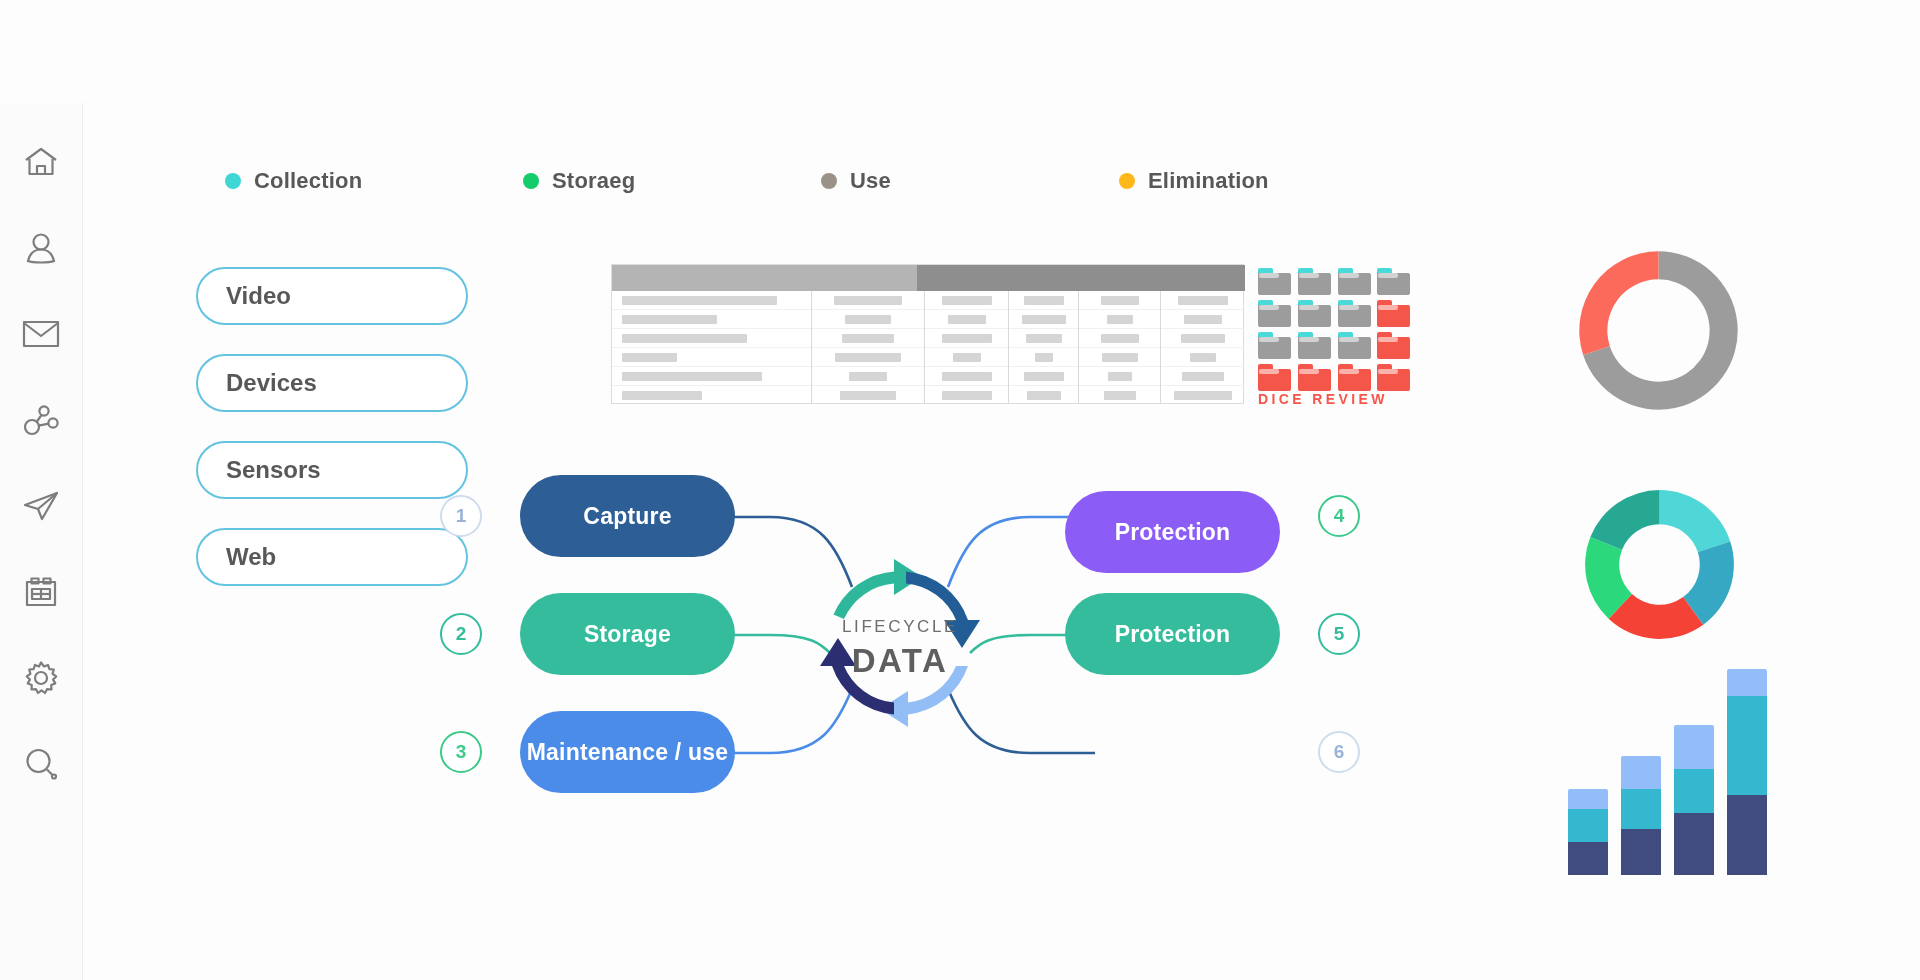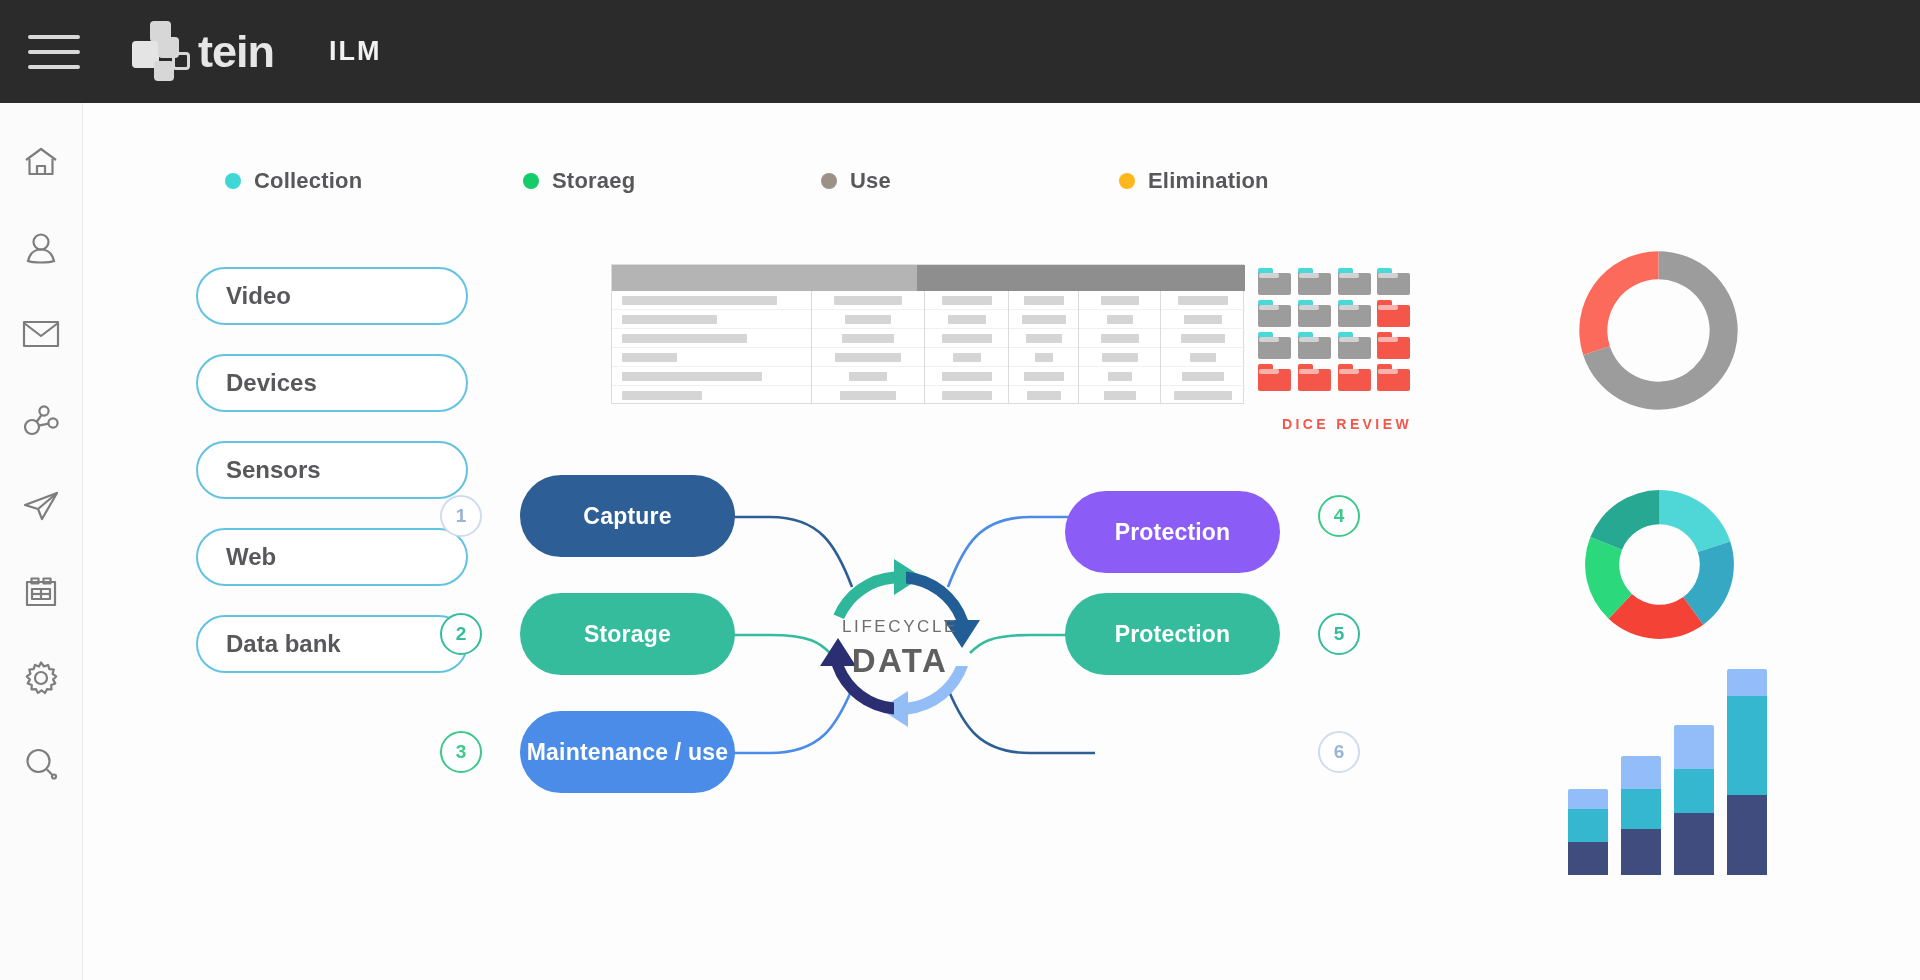--- a/index.html
+++ b/index.html
@@ -69,21 +69,21 @@
   .tg-row:last-child { border-bottom: none; }
   .tg-bar { height: 9px; border-radius: 1px; background: #d5d5d5; }
 
   
   .folders { position: absolute; left: 1258px; top: 268px; width: 154px; }
   .folder-grid { display: grid; grid-template-columns: repeat(4, 1fr); gap: 5px 5px; }
   .folder { position: relative; width: 33px; height: 27px; }
   .folder .tab { position: absolute; left: 0; top: 0; width: 15px; height: 6px; border-radius: 2px 2px 0 0; }
   .folder .body { position: absolute; left: 0; top: 5px; width: 33px; height: 22px; border-radius: 0 2px 2px 2px; }
   .folder .lip { position: absolute; left: 1px; top: 5px; width: 20px; height: 5px; border-radius: 2px; opacity: .55; background: #ffffff; }
-  .dice-review { margin-top: 25px; text-align: right; color: #f4564a;
+  .dice-review { margin-top: 0; text-align: left; color: #f4564a;
     font-size: 14px; font-weight: 700; letter-spacing: 3.4px; }
 
   
   .diagram { position: absolute; left: 520px; top: 475px; width: 760px; height: 370px; }
   .diagram svg { position: absolute; left: 0; top: 0; }
 
   .proc-pill {
     position: absolute; height: 82px; border-radius: 41px;
     display: flex; align-items: center; justify-content: center; cursor: pointer;
   }
@@ -101,38 +101,20 @@
   .barchart { position: absolute; left: 1566px; top: 665px; width: 200px; height: 210px; }
   .bar { position: absolute; bottom: 0; width: 40px; border-radius: 2px 2px 0 0; overflow: hidden;
          display: flex; flex-direction: column; }
   .bar-seg { width: 100%; }
 </style>
 </head>
 <body>
 
 <div id="root">
 
-  <div class="topbar">
-    <div class="hamburger">
-      <span></span>
-      <span></span>
-      <span></span>
-    </div>
-    <div class="logo-wrap">
-      <div class="logo-mark">
-        <i class="lm1"></i>
-        <i class="lm2"></i>
-        <i class="lm3"></i>
-        <i class="lm4"></i>
-        <i class="lm5"></i>
-      </div>
-      <div class="logo-text">tein</div>
-    </div>
-    <div class="app-title">ILM</div>
-  </div>
 
   <div class="rail">
     <div class="rail-item">
       <span>
         <svg width="36" height="32" viewBox="0 0 36 32" fill="none" stroke="#7d7d7d" stroke-width="2.2" stroke-linejoin="round">
           <path d="M3 14 L18 3 L33 14"></path>
             <path d="M6.5 13 L6.5 28 L29.5 28 L29.5 13"></path>
           <path d="M14 28 L14 20 L22 20 L22 28"></path>
         </svg>
       </span>
@@ -227,23 +209,20 @@
       <span>Video</span>
       </div>
     <div class="menu-pill">
       <span>Devices</span>
       </div>
     <div class="menu-pill">
       <span>Sensors</span>
       </div>
     <div class="menu-pill">
       <span>Web</span>
-      </div>
-    <div class="menu-pill">
-      <span>Data bank</span>
       </div>
   </div>
 
   <div class="tablegfx">
     <div class="tg-head">
       <div class="h1"></div>
       <div class="h2"></div>
     </div>
     <div class="tg-body" id="tg-body">
         <div class="tg-col" style="width: 200px;">

